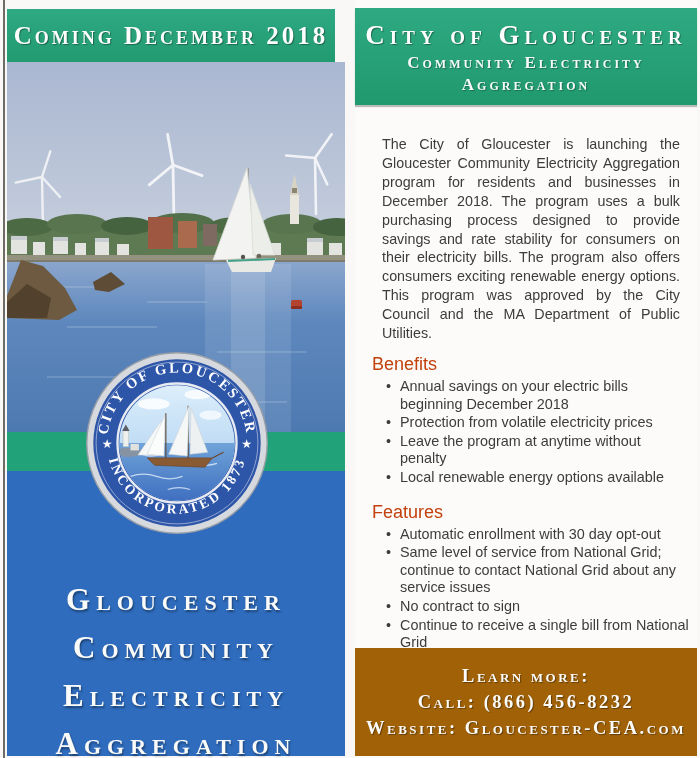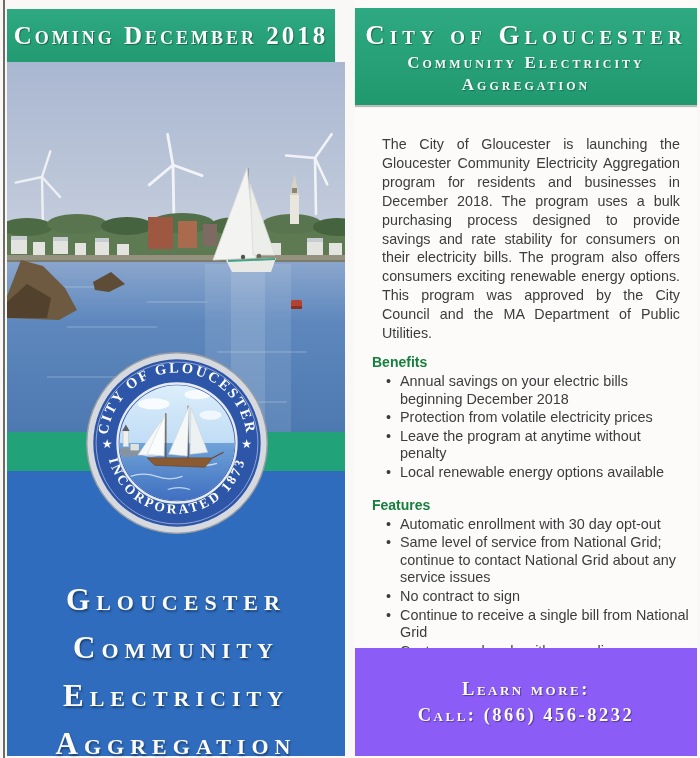--- a/index.html
+++ b/index.html
@@ -35,26 +35,26 @@
     box-shadow:0 2px 1px rgba(0,0,0,.25);
     display:flex;flex-direction:column;align-items:center;justify-content:center;}
   .header-green .l1{font-family:"Liberation Serif",serif;font-variant:small-caps;font-weight:bold;
     color:#fdfdfc;font-size:27px;letter-spacing:5px;line-height:34px;
     text-shadow:1px 1px 1px rgba(0,0,0,.35);}
   .header-green .l2,.header-green .l3{font-family:"Liberation Serif",serif;font-variant:small-caps;
     font-weight:bold;color:#f6faf8;font-size:17px;letter-spacing:3px;line-height:22px;
     text-shadow:1px 1px 1px rgba(0,0,0,.3);}
   #right-body{position:absolute;left:17px;top:125px;width:318px;color:#3d3d3d;}
   #intro-paragraph{margin:10px;font-size:14.3px;line-height:18.9px;text-align:justify;color:#3c3c3c;}
-  .section-heading{margin:11px 0 3px 0;font-size:14px;font-weight:bold;color:#15803d;}
+  .section-heading{margin:11px 0 3px 0;font-size:18px;font-weight:normal;color:#c2410c;}
   ul.bullets{margin:0;padding:0 0 0 14px;list-style:none;}
   ul.bullets li{position:relative;padding-left:14px;font-size:14.4px;line-height:17.6px;
     margin:0 0 1px 0;color:#3c3c3c;}
   ul.bullets li::before{content:"•";position:absolute;left:0;top:0;color:#3c3c3c;}
-  .footer-blue{position:absolute;left:0;top:648px;width:342px;height:108px;background:#8b5cf6;
+  .footer-blue{position:absolute;left:0;top:648px;width:342px;height:108px;background:#a16207;
     display:flex;flex-direction:column;align-items:center;justify-content:center;}
   .footer-blue .fl{font-family:"Liberation Serif",serif;font-variant:small-caps;font-weight:bold;
     color:#fbfbfa;font-size:18.5px;letter-spacing:2.5px;line-height:26px;
     text-shadow:1px 1px 1px rgba(0,0,0,.4);}
 </style>
 </head>
 <body>
 
 <div id="page">
   <div class="scan-edge-left"></div>
@@ -289,15 +289,16 @@
           <li>Continue to receive a single bill from National Grid</li>
           <li>Customers already with a supplier are excluded, but may opt in</li>
           <li>Leave the program at anytime</li>
           <li>Keep Budget Billing</li>
         </ul>
     </div>
 
     <div class="footer-blue">
       <div class="fl">Learn more:</div>
       <div class="fl">Call: (866) 456-8232</div>
+      <div class="fl">Website: Gloucester-CEA.com</div>
     </div>
   </div>
 </div>
 
 </body></html>

